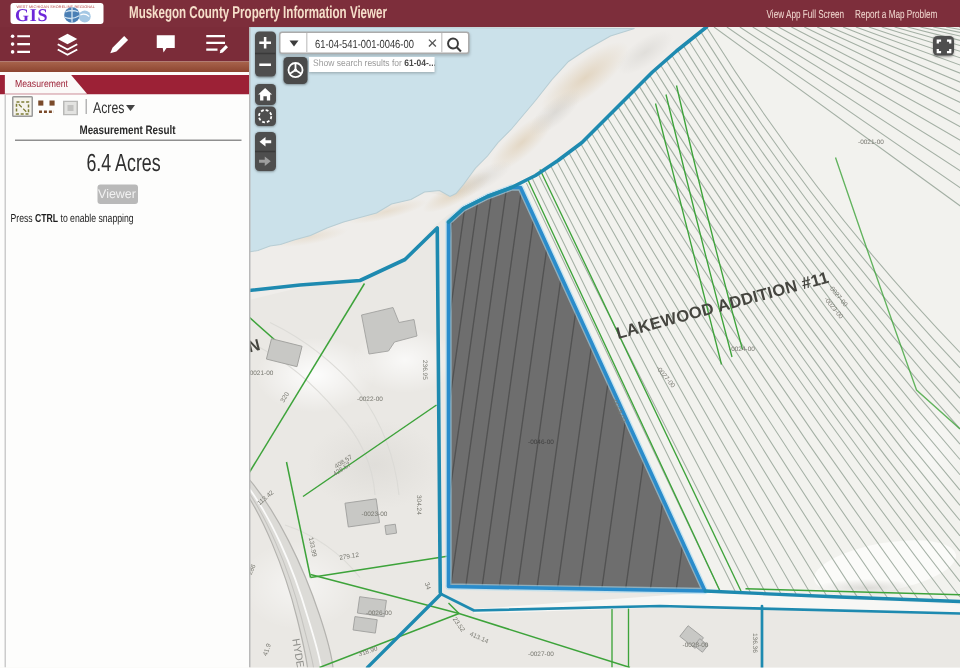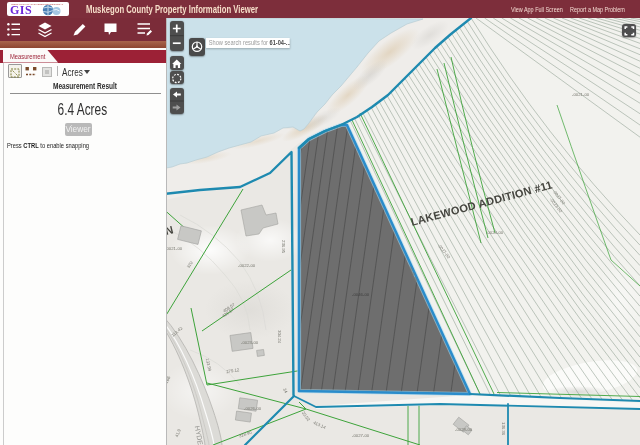--- a/index.html
+++ b/index.html
@@ -321,15 +321,25 @@
  </svg>
 </div>
 <div class="abs mbtn" id="fsb">
  <svg width="14.5" height="13.5" viewBox="0 0 14.5 13.5">
   <g stroke="#fff" stroke-width="1.5" fill="none">
    <path d="M3.2,5 V3 H5.4 M9.3,3 H11.5 V5 M11.5,8.7 V10.7 H9.3 M5.4,10.7 H3.2 V8.7"></path>
   </g>
  </svg>
 </div>
 
+<div class="abs" id="search">
+ <div id="sdd"></div>
+ <div id="stext">61-04-541-001-0046-00</div>
+ <div id="sx">✕</div>
+ <div id="smagsep"></div>
+ <svg style="position:absolute;left:110px;top:1.5px;" width="12" height="12" viewBox="0 0 12 12">
+  <circle cx="5" cy="5" r="3.3" fill="none" stroke="#3c3c3c" stroke-width="1.3"></circle>
+  <path d="M7.5,7.5 L10.3,10.3" stroke="#3c3c3c" stroke-width="1.4"></path>
+ </svg>
+</div>
 <div class="abs" id="sugg">Show search results for <b>61-04-...</b></div>
 
 </div>
 
 </body></html>

